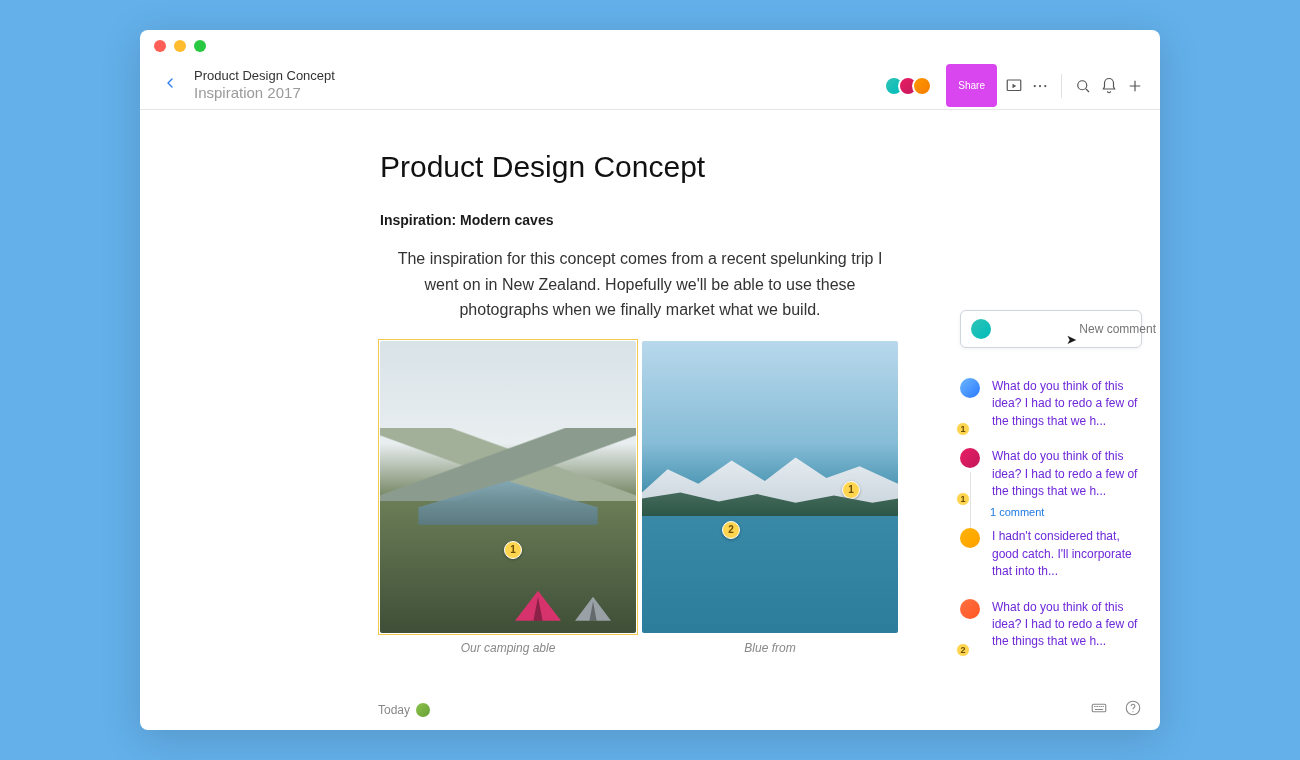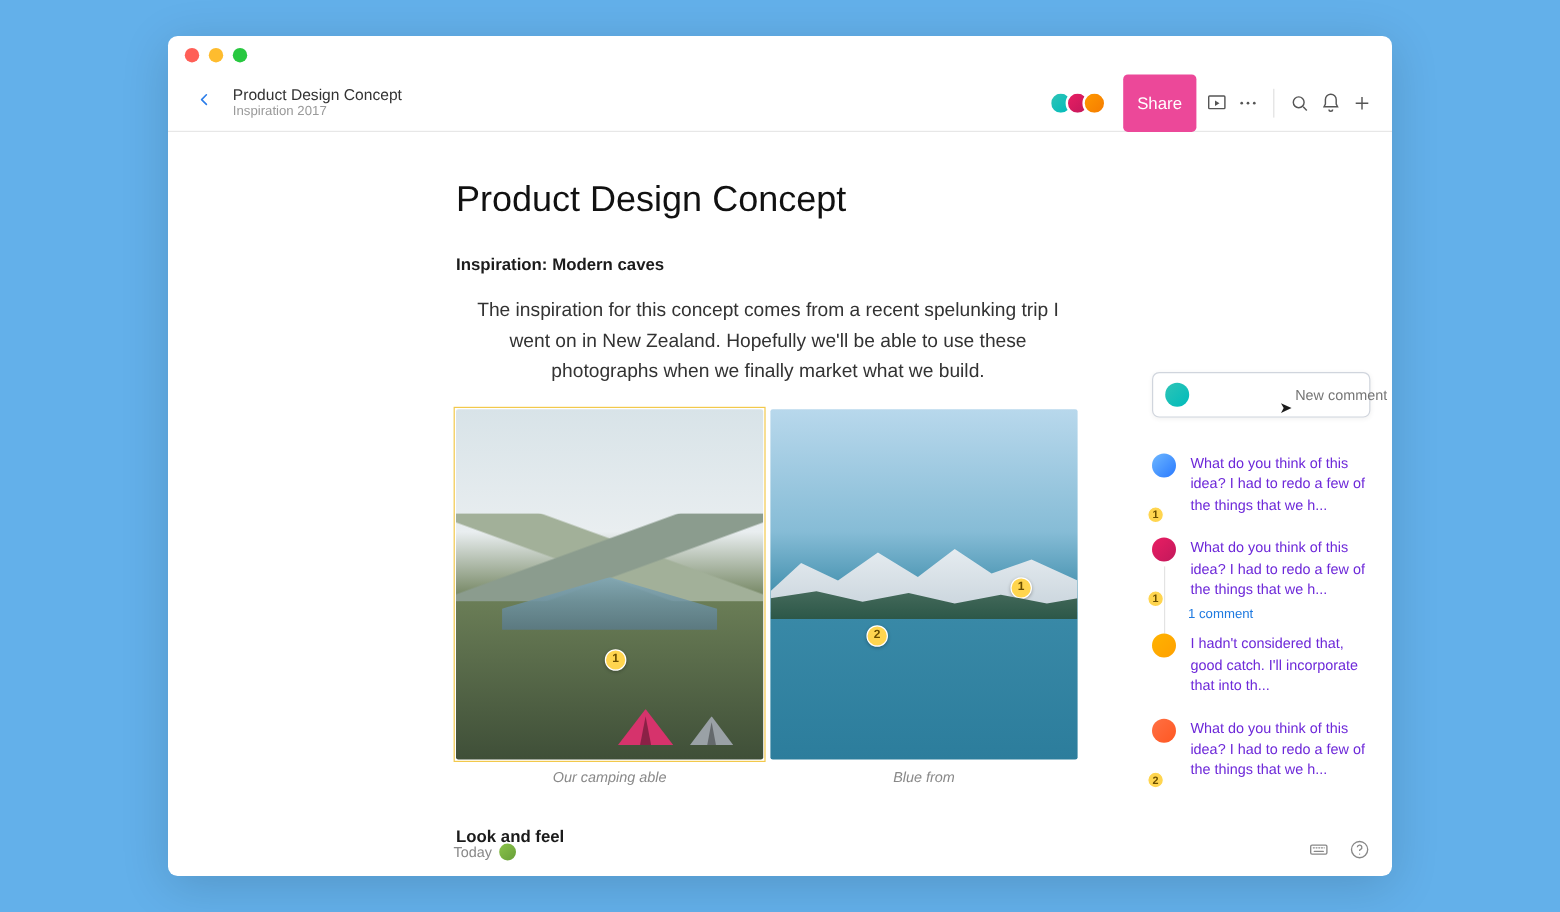--- a/index.html
+++ b/index.html
@@ -17,29 +17,29 @@
   .titlebar { height:32px; display:flex; align-items:center; padding-left:14px; gap:8px;}
   .dot { width:12px; height:12px; border-radius:50%; }
   .dot.red{background:#ff5f57;} .dot.yellow{background:#febc2e;} .dot.green{background:#28c840;}
   .toolbar {
     height:48px; border-bottom:1px solid #e7e7e7; display:flex; align-items:center;
     padding:0 16px;
   }
   .back-btn { color:#2b7de9; font-size:18px; padding:6px; cursor:pointer;}
   .crumbs { margin-left:10px; line-height:1.25;}
   .crumbs .title { font-size:13px; color:#333; }
-  .crumbs .sub { font-size:11px; color:#9a9a9a; }
+  .crumbs .sub { font-size:15px; color:#9a9a9a; }
   .toolbar-right { margin-left:auto; display:flex; align-items:center; gap:8px; }
   .avatars { display:flex; }
   .avatar { width:20px; height:20px; border-radius:50%; border:2px solid #fff; margin-left:-6px; }
   .avatar.a1{background:linear-gradient(135deg,#2ec4b6,#0bb);} 
   .avatar.a2{background:linear-gradient(135deg,#e91e63,#c2185b);} 
   .avatar.a3{background:linear-gradient(135deg,#ff9800,#f57c00);} 
   .share-btn {
-    background:#ec4899; color:#fff; font-size:14px; padding:16px 12px; border-radius:4px;
+    background:#d946ef; color:#fff; font-size:10px; padding:16px 12px; border-radius:4px;
     font-weight:500; cursor:pointer; margin-left:6px;
   }
   .ticon { width:18px; height:18px; color:#555; cursor:pointer; display:flex; align-items:center; justify-content:center;}
   .ticon svg{width:18px;height:18px;stroke:#555;fill:none;stroke-width:1.6;}
   .divider { width:1px; height:24px; background:#e0e0e0; margin:0 4px;}
   .content { flex:1; display:flex; overflow:hidden; position:relative;}
   .doc { flex:1; padding:40px 0 0 0; overflow:hidden; position:relative;}
   .doc-inner { width:520px; margin-left:240px;}
   .doc h1 { font-size:30px; font-weight:400; color:#111; margin-bottom:28px;}
   .doc .subhead { font-size:14px; font-weight:600; margin-bottom:18px;}
@@ -218,21 +218,20 @@
               <div class="img scene2">
                 <div class="pin p1">1</div>
                 <div class="pin p2">2</div>
               </div>
             </div>
             <div class="caption">Blue from</div>
           </div>
         </div>
 
         <div class="section2">
-          <div class="subhead">Look and feel</div>
 
         </div>
       </div>
     </div>
 
     <div class="comments">
       <div class="newcomment">
         <div class="nc-av"></div>
         <input placeholder="New comment" style="">
 

